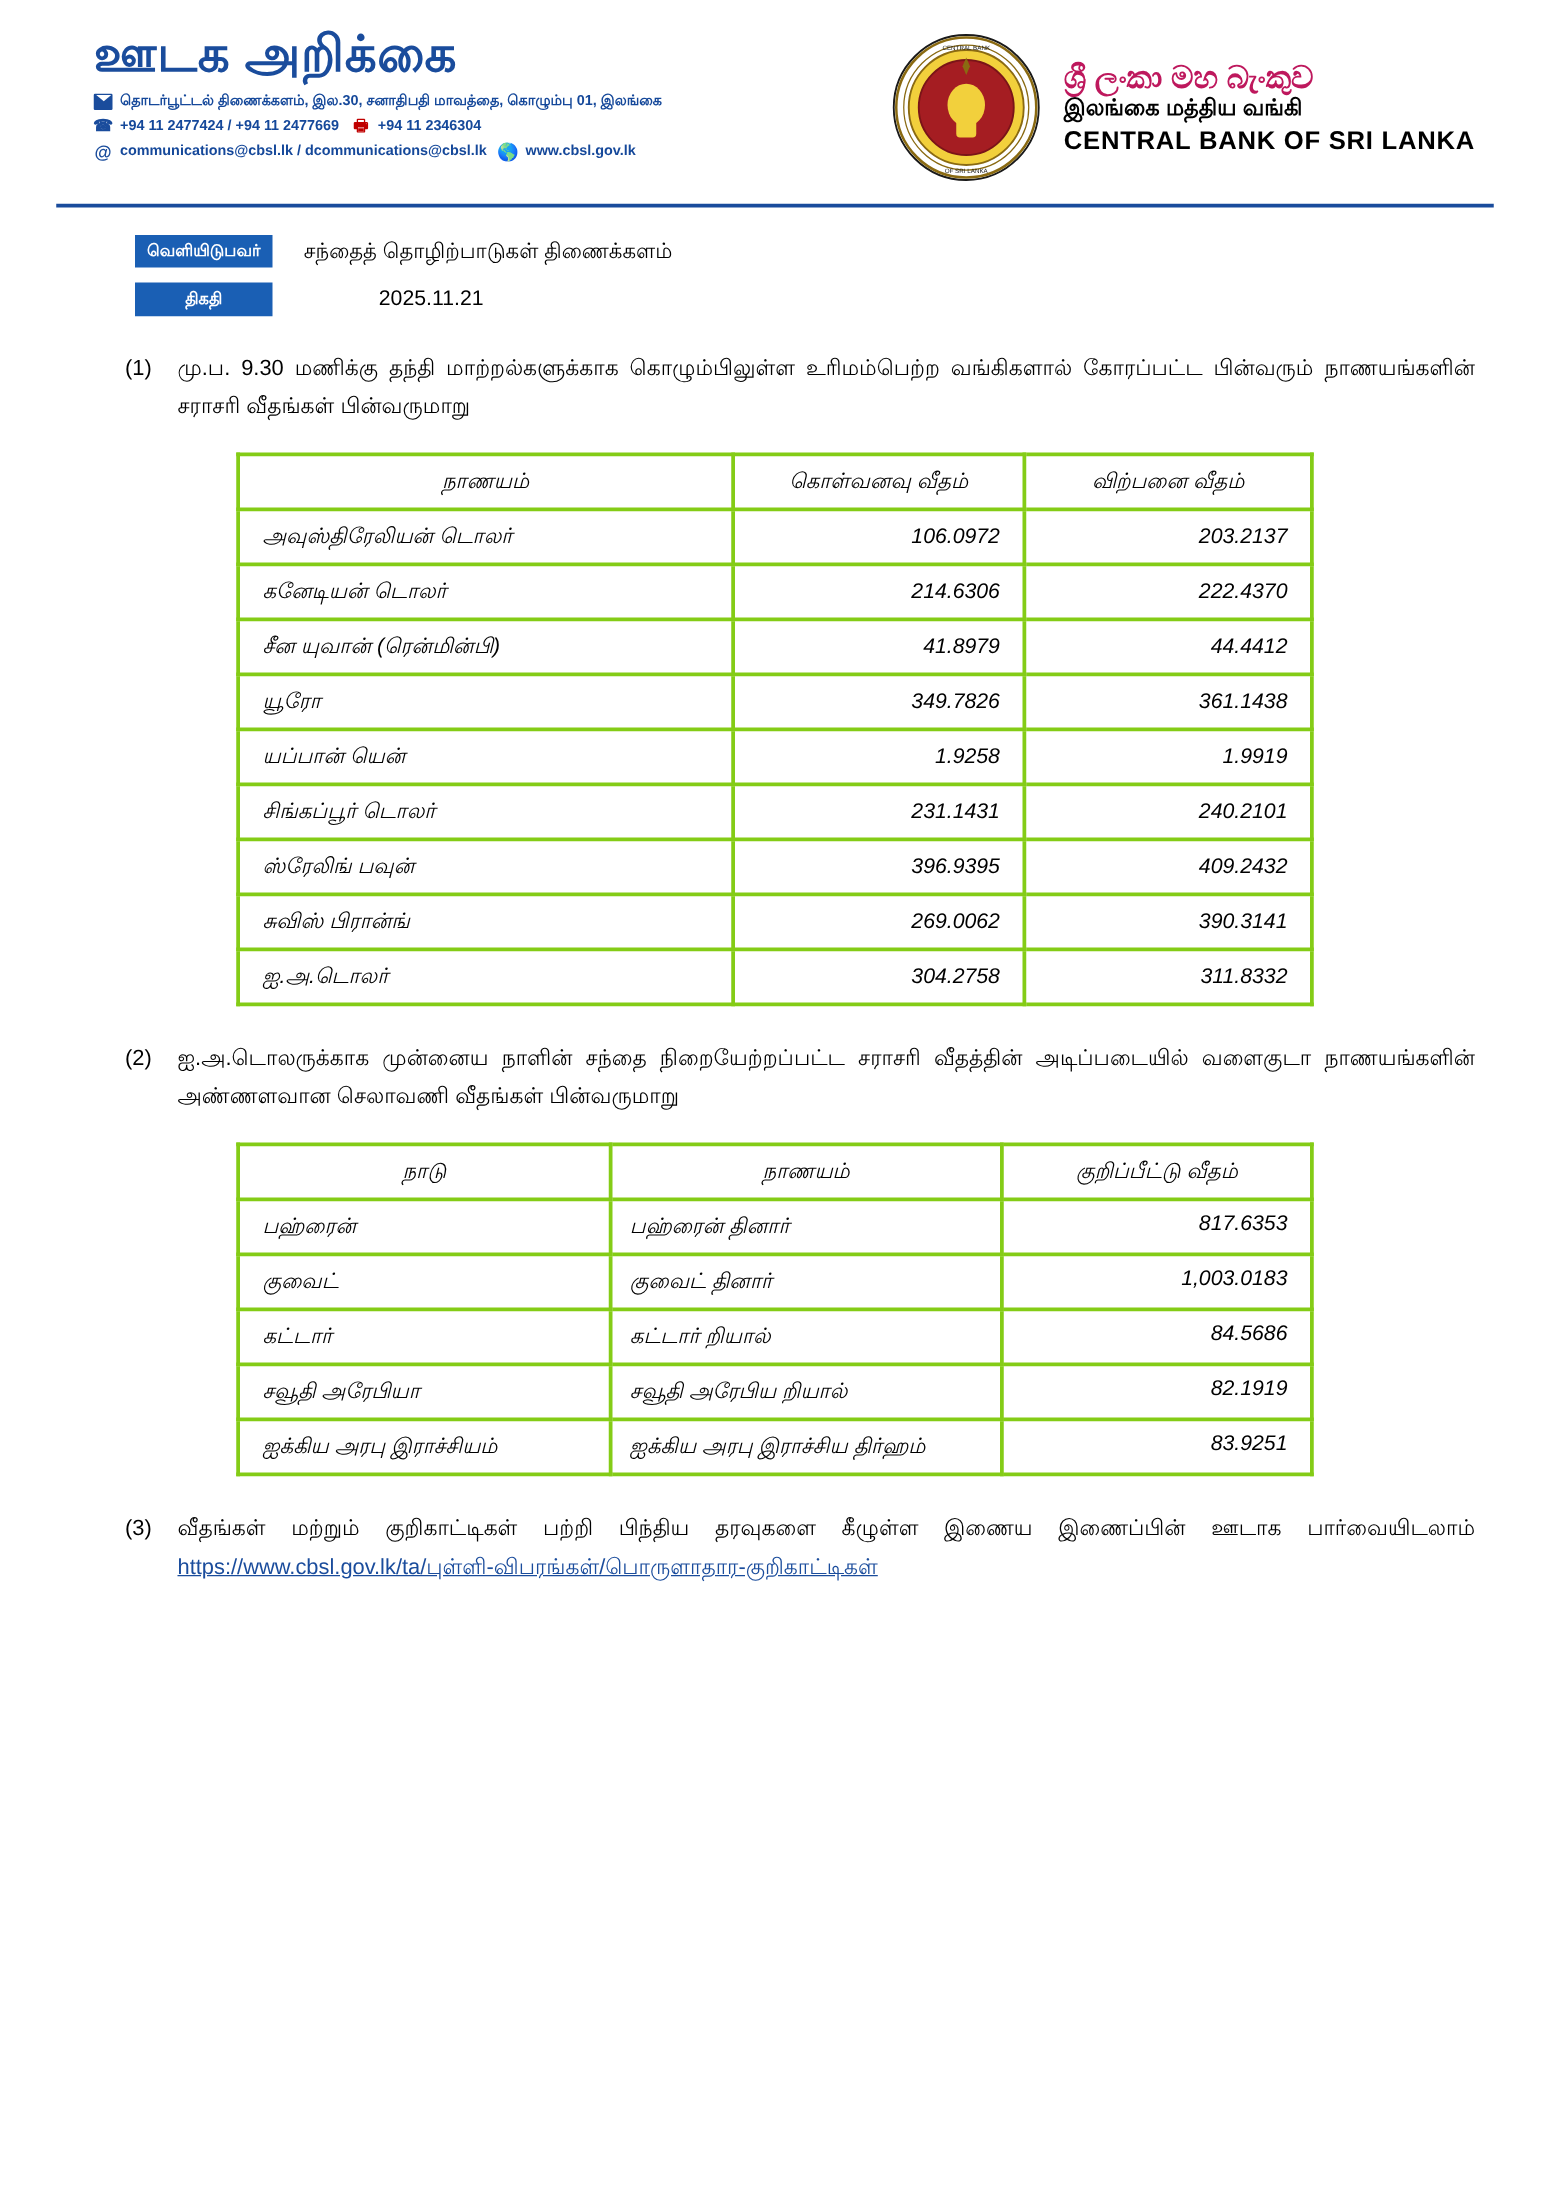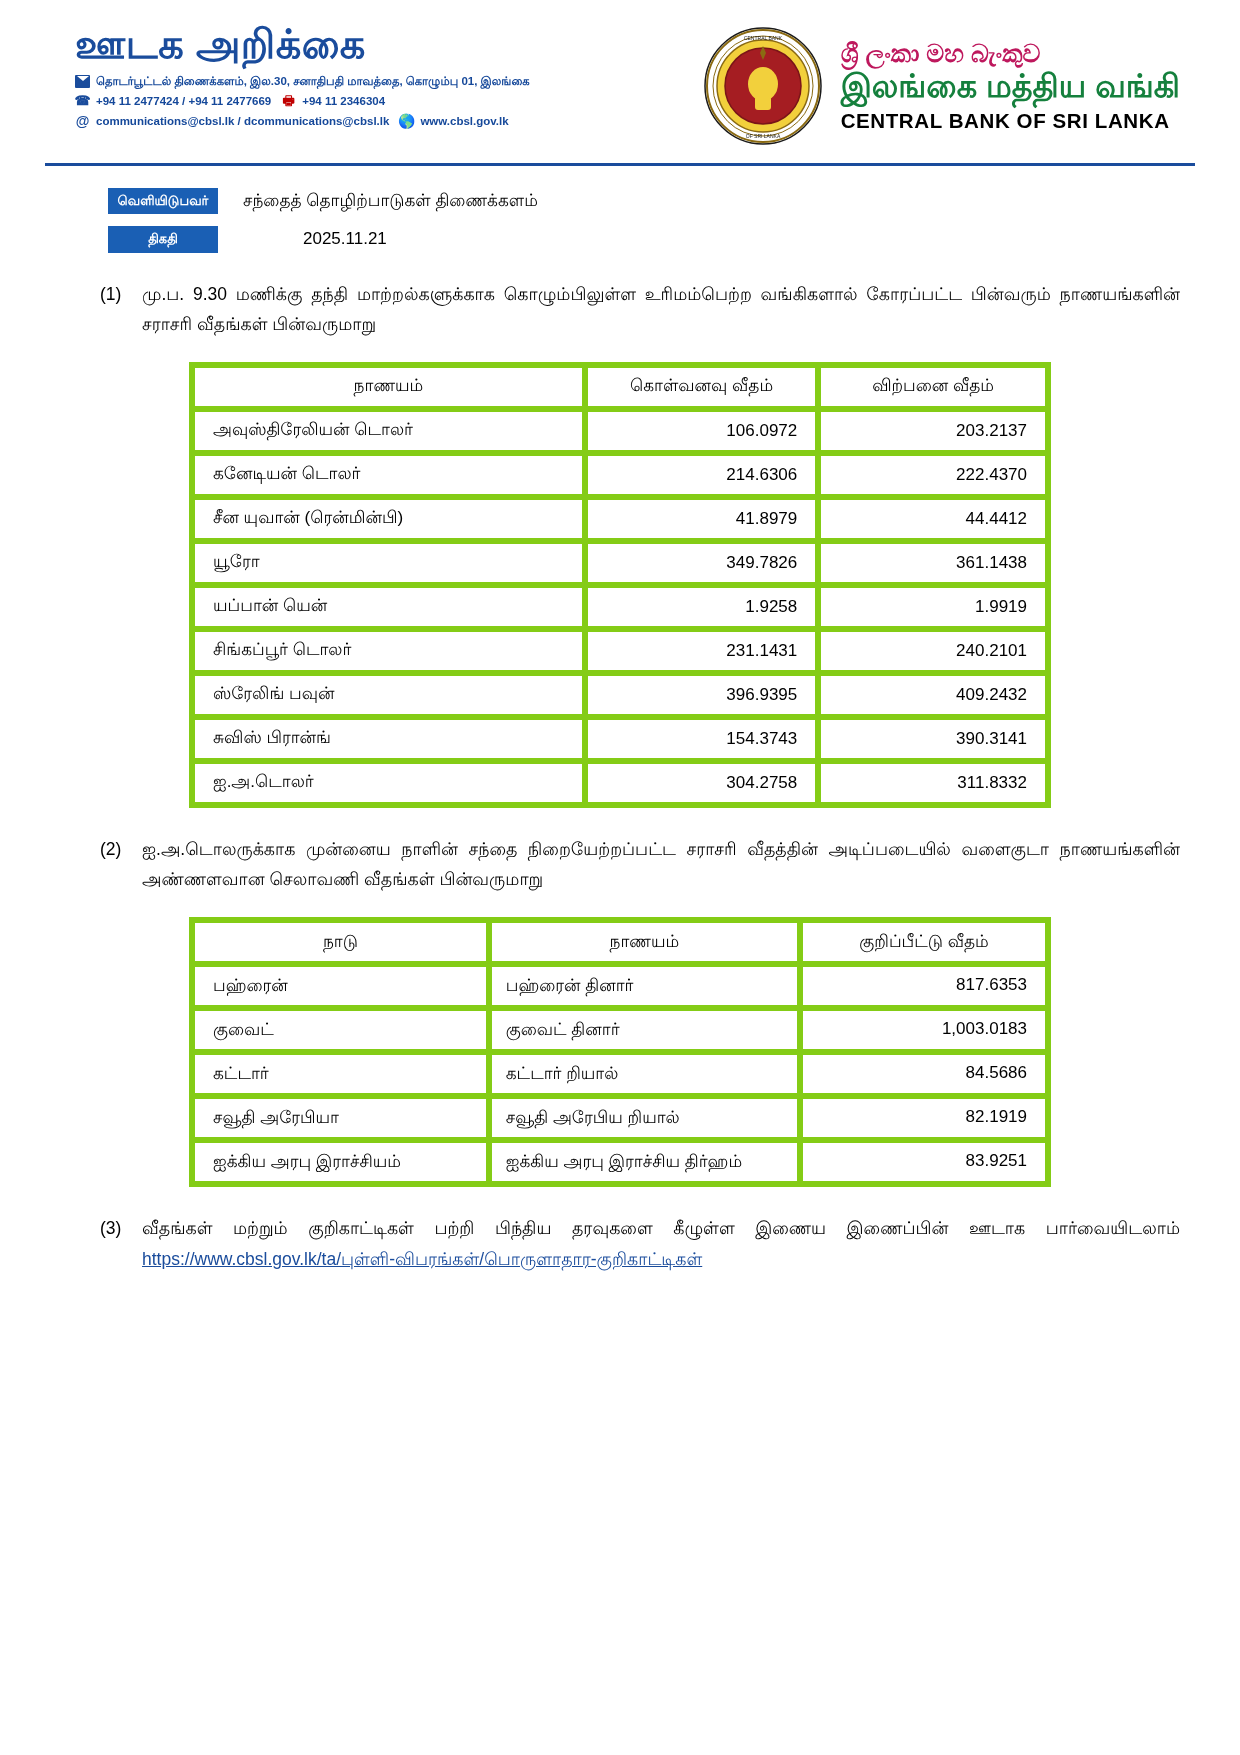--- a/index.html
+++ b/index.html
@@ -108,23 +108,23 @@
   .cbsl-names {
     line-height: 1.15;
   }
   .cbsl-names .si {
     font-size: 25px;
     font-weight: bold;
     color: #be185d;
     white-space: nowrap;
   }
   .cbsl-names .ta {
-    font-size: 32px;
-    font-weight: bold;
-    color: #15803d;
+    font-size: 18px;
+    font-weight: bold;
+    color: #000000;
     white-space: nowrap;
   }
   .cbsl-names .en {
     font-size: 20.5px;
     font-weight: bold;
     color: #000000;
     letter-spacing: 0.6px;
     margin-top: 4px;
     white-space: nowrap;
   }
@@ -188,24 +188,25 @@
   .tbl-wrap {
     display: flex;
     justify-content: center;
     margin-top: 22px;
   }
   table {
     border-collapse: collapse;
     font-size: 17px;
   }
   table td, table th {
-    border: 6px solid #84cc16;
+    border: 3px solid #84cc16;
     padding: 8px 12px;
     font-weight: normal;
     vertical-align: middle;
+    font-style: italic;
   }
   table th {
     text-align: center;
     font-weight: normal;
   }
   
   .t1 { width: 862px; }
   .t1 th.c1 { width: 410px; }
   .t1 th.c2 { width: 226px; }
   .t1 th.c3 { width: 226px; }
@@ -352,21 +353,21 @@
           <td class="num">231.1431</td>
           <td class="num">240.2101</td>
         </tr>
         <tr>
           <td class="name">ஸ்ரேலிங் பவுன்</td>
           <td class="num">396.9395</td>
           <td class="num">409.2432</td>
         </tr>
         <tr>
           <td class="name">சுவிஸ் பிரான்ங்</td>
-          <td class="num">154.3743</td>
+          <td class="num">269.0062</td>
           <td class="num">390.3141</td>
         </tr>
         <tr>
           <td class="name">ஐ.அ.டொலர்</td>
           <td class="num">304.2758</td>
           <td class="num">311.8332</td>
         </tr>
       </tbody>
     </table>
   </div>

